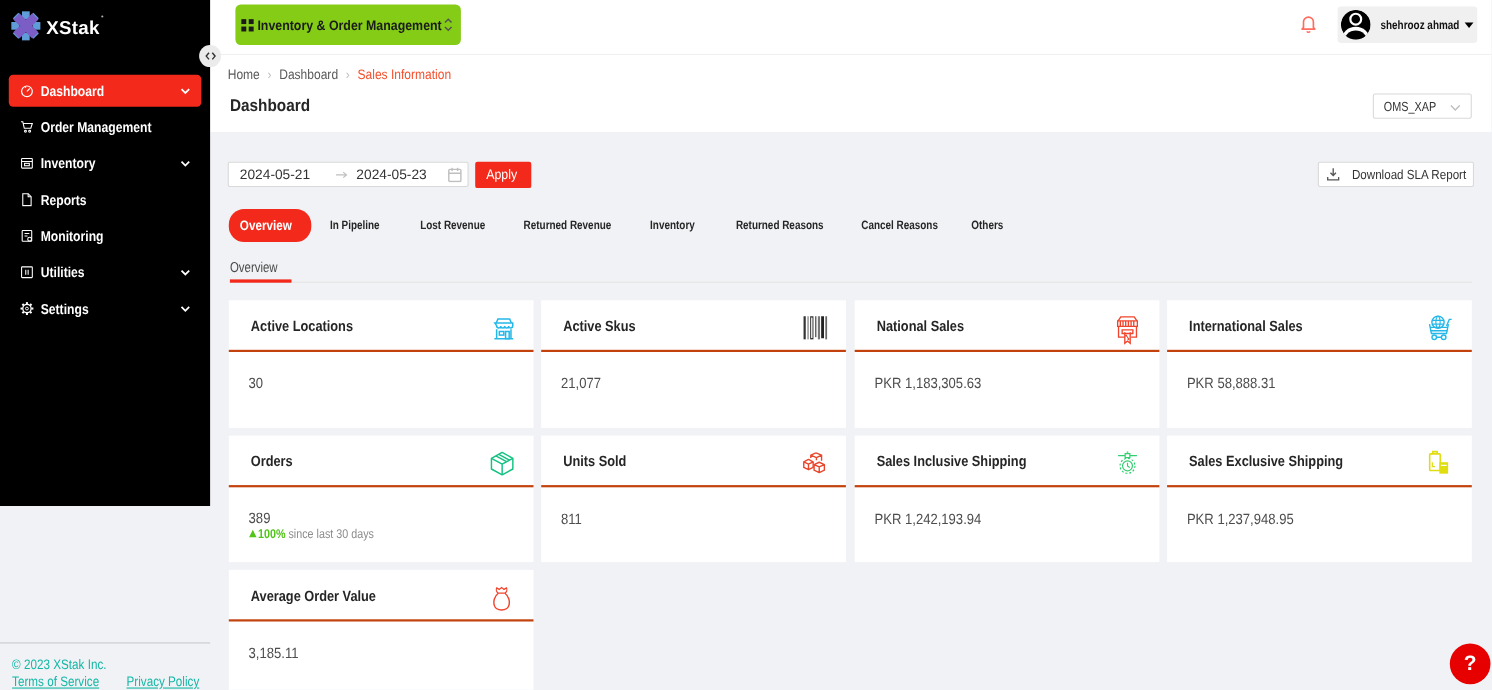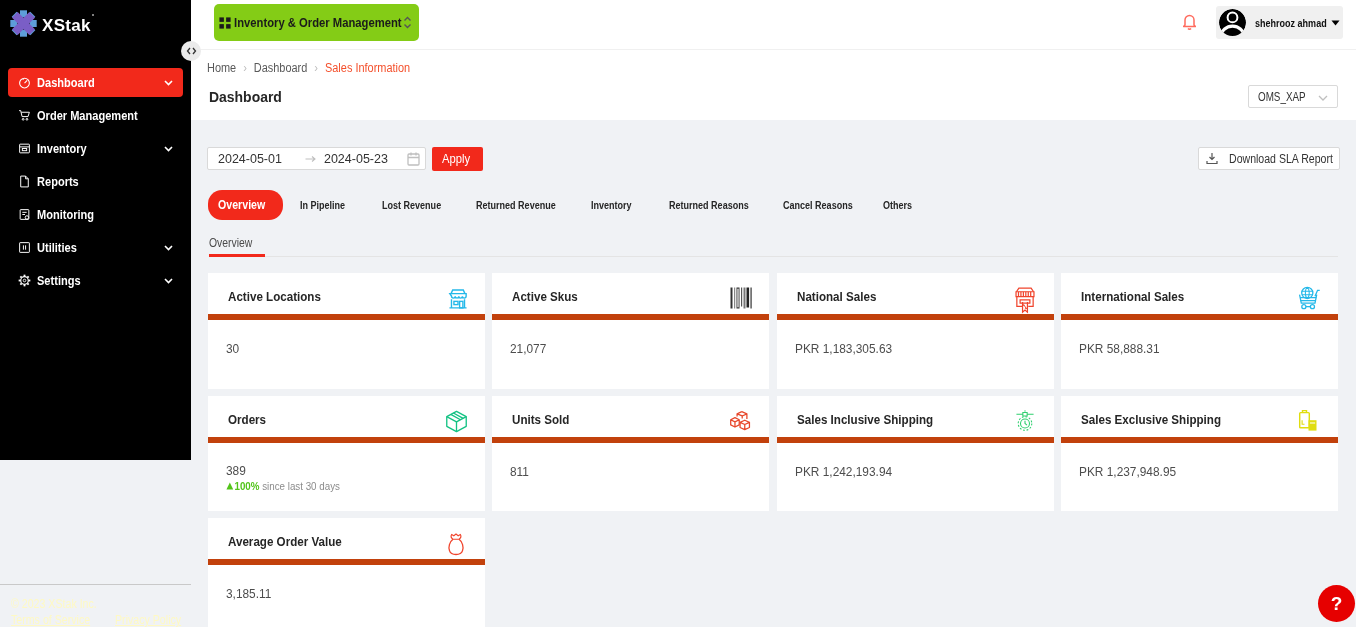--- a/index.html
+++ b/index.html
@@ -11,21 +11,21 @@
   .sx88 { display:inline-block; transform:scaleX(0.88); transform-origin:0 50%; white-space:nowrap; }
   .sx90 { display:inline-block; transform:scaleX(0.9); transform-origin:0 50%; white-space:nowrap; }
 
   
   #sidebar { position:absolute; left:0; top:0; width:191px; height:460px; background:#000; z-index:5; }
   .menu-item { position:absolute; left:8px; width:175px; height:29px; color:#fff; font-size:13px; font-weight:bold; display:flex; align-items:center; border-radius:4px; }
   .menu-item .mi-icon { width:13px; height:13px; margin-left:10px; flex:0 0 auto; }
   .menu-item .mi-label { margin-left:6px; }
   .menu-item .mi-caret { position:absolute; right:10px; top:12px; }
   .menu-item.active { background:#f2291b; }
-  #side-footer { position:absolute; left:0; top:584px; width:191px; height:43px; color:#fef9c3; border-top:1px solid #c9c9c9; font-size:12.5px; }
+  #side-footer { position:absolute; left:0; top:584px; width:191px; height:43px; color:#14b8a6; border-top:1px solid #c9c9c9; font-size:12.5px; }
 
   
   #topbar { position:absolute; left:191px; top:0; width:1165px; height:50px; background:#fff; border-bottom:1px solid #f0f0f0; z-index:1; }
   #appchip { position:absolute; left:214px; top:4px; width:205px; height:37px; background:#84cc16; border-radius:5px; display:flex; align-items:center; color:#1b1b1b; font-size:12.5px; font-weight:bold; z-index:3; }
   #userchip { position:absolute; left:1216px; top:6px; width:127px; height:33px; background:#f0f0f0; border-radius:3px; z-index:3; }
   #bellicon { position:absolute; left:1183px; top:12px; z-index:3; }
   #collapse-btn { position:absolute; left:181px; top:41px; width:20px; height:20px; border-radius:50%; background:#ebebeb; z-index:6; display:flex; align-items:center; justify-content:center; }
 
   
   #whitehead { position:absolute; left:191px; top:50px; width:1165px; height:70px; background:#fff; }
@@ -42,21 +42,21 @@
 
   
   #tab-overview { position:absolute; left:208px; top:190px; width:75px; height:30px; background:#f2291b; border-radius:14px; color:#fff; font-weight:bold; font-size:12.5px; display:flex; align-items:center; justify-content:center; }
   .tab { position:absolute; top:199px; font-size:11px; font-weight:bold; color:#262626; white-space:nowrap; transform:scaleX(0.82); transform-origin:0 50%; }
   #sub-overview { position:absolute; left:209px; top:235px; font-size:13px; color:#4a4a4a; transform:scaleX(0.8); transform-origin:0 50%; }
   #tabline { position:absolute; left:209px; top:256px; width:1129px; height:1px; background:#e4e4e4; }
   #tabink { position:absolute; left:209px; top:254px; width:56px; height:3px; background:#f2291b; }
 
   
   .card { position:absolute; width:277px; background:#fff; }
-  .card .hd { height:47px; border-bottom:6px solid #c2410c; position:relative; }
+  .card .hd { height:47px; border-bottom:2px solid #c2410c; position:relative; }
   .card .hd .t { position:absolute; left:20px; top:16px; font-size:13.5px; font-weight:bold; color:#262626; white-space:nowrap; transform:scaleX(0.86); transform-origin:0 50%; }
   .card .hd svg { position:absolute; }
   .card .val { position:absolute; left:18px; top:68px; font-size:13.5px; color:#4d4d4d; white-space:nowrap; transform:scaleX(0.88); transform-origin:0 50%; }
   .r1 { top:273px; height:116px; }
   .r2 { top:396px; height:115px; }
   .r3 { top:518px; height:116px; }
   .c1 { left:208px; }
   .c2 { left:492px; }
   .c3 { left:777px; }
   .c4 { left:1061px; }
@@ -227,21 +227,21 @@
 <div id="breadcrumb">Home<span class="sep">›</span>Dashboard<span class="sep">›</span><span class="active">Sales Information</span></div>
 <div id="pagetitle"><span class="sx90">Dashboard</span></div>
 <div id="oms-select">
     <span style="margin-left:9px"><span class="sx82">OMS_XAP</span></span>
   <svg width="10" height="6" viewBox="0 0 10 6" style="position:absolute;right:9px;top:9px">
       <path d="M1 1 L5 5 L9 1" stroke="#bfbfbf" stroke-width="1.3" fill="none"></path>
     </svg>
 </div>
 
 <div id="datebox">
-  <span style="margin-left:10px">2024-05-01</span>
+  <span style="margin-left:10px">2024-05-21</span>
   <svg width="11" height="8" viewBox="0 0 11 8" style="margin-left:23px">
       <path d="M0.5 4 h9 M7 1.5 L10 4 L7 6.5" stroke="#bfbfbf" stroke-width="1.1" fill="none"></path>
     </svg>
   <span style="margin-left:8px">2024-05-23</span>
   <svg width="13" height="14" viewBox="0 0 13 14" style="margin-left:19px" fill="none" stroke="#bfbfbf" stroke-width="1.3">
     <rect x="1" y="2" width="11" height="11" rx="1"></rect>
       <path d="M1 5.5 h11 M4 0.5 v3 M9 0.5 v3"></path>
   </svg>
 </div>
 <div id="applybtn">

